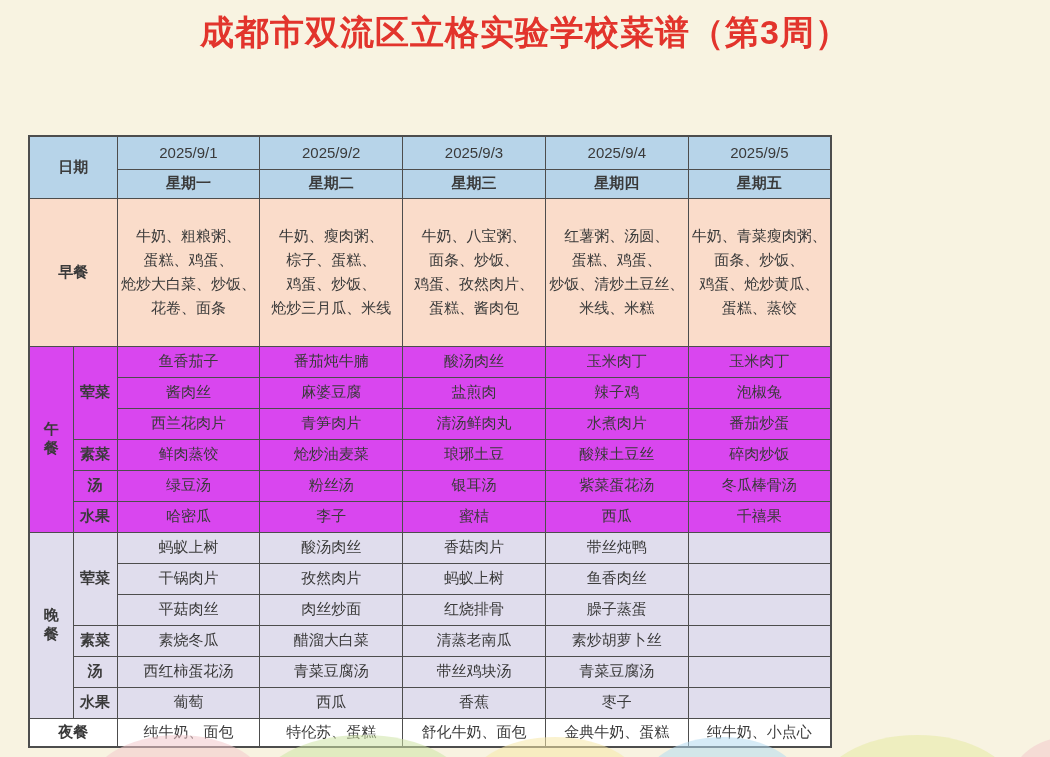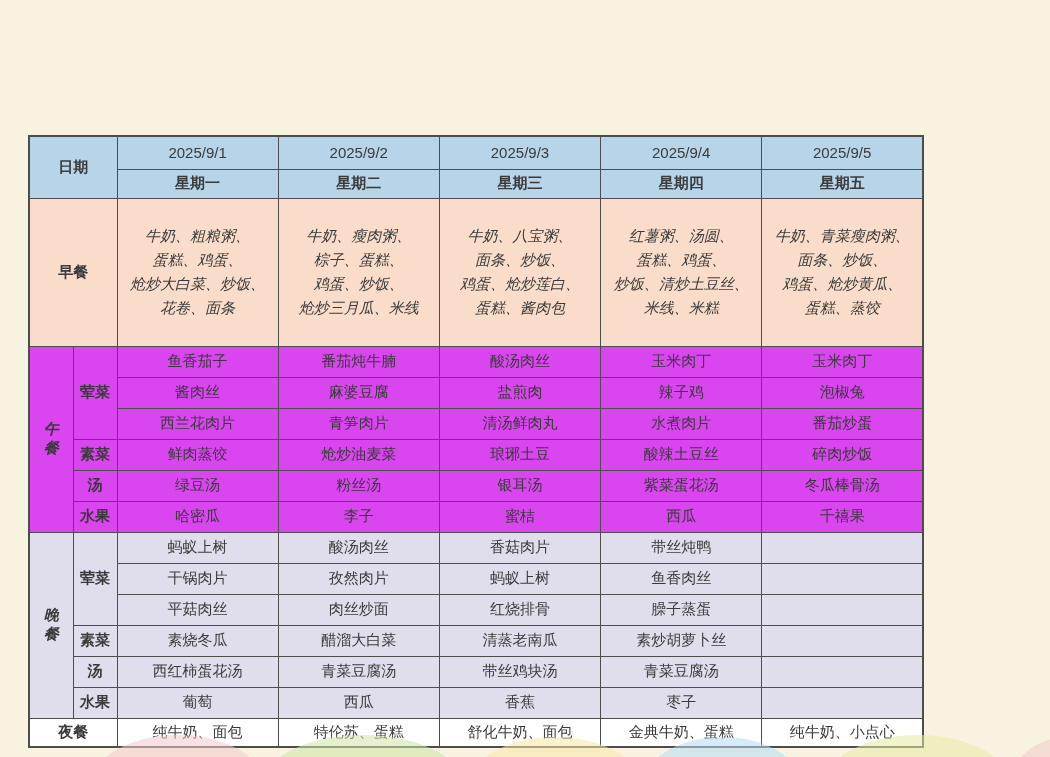--- a/index.html
+++ b/index.html
@@ -8,50 +8,51 @@
     background:#f8f3e1;
     font-family:"Liberation Sans","DejaVu Sans",sans-serif;
     color:#3a3a3a;
   }
   .title{
     position:absolute;top:10px;left:0;width:100%;
     text-align:center;font-weight:bold;font-size:34px;line-height:1.32;
     color:#e2342c;letter-spacing:1px;
   }
   table.menu{
-    position:absolute;left:28px;top:135px;width:896px;
+    position:absolute;left:28px;top:135px;width:804px;
     border-collapse:collapse;table-layout:fixed;
     border:2px solid #4d4d4d;
   }
   table.menu td{
     border:1px solid #4d4d4d;
     text-align:center;vertical-align:middle;
     font-size:15px;padding:0 2px;color:#3a3a3a;
     overflow:hidden;
   }
   .lbl{font-weight:bold;font-size:16px;}
-  .pre{white-space:pre-line;font-style:italic;}
+  .pre{white-space:pre-line;}
   .bf-cell{font-size:15px;line-height:1.6;}
   tr.hdr td{background:#b7d4e9;}
   tr.bf td{background:#fadcca;}
   tr.lunch td{background:#d946ef;}
   tr.dinner td{background:#e0dded;margin-left:40px;}
   tr.night td{background:#ffffff;}
   tr.r-date{height:33px;}
   tr.r-week{height:29px;margin-top:33px;}
   tr.r-bf{height:148px;}
   tr.r-menu{height:31px;}
   tr.r-night{height:29px;}
   .wk{font-weight:bold;}
   .deco{position:absolute;border-radius:50%;opacity:.55;}
 </style>
 </head>
 <body>
 
 <div class="title">
+  <div>成都市双流区立格实验学校菜谱（第3周）</div>
 </div>
 
 <table class="menu">
   <colgroup>
     <col style="width:44px">
       <col style="width:44px">
     <col>
       <col>
       <col>
       <col>
@@ -80,21 +81,21 @@
     <td class="pre bf-cell">牛奶、粗粮粥、
 蛋糕、鸡蛋、
 炝炒大白菜、炒饭、
 花卷、面条</td>
     <td class="pre bf-cell">牛奶、瘦肉粥、
 棕子、蛋糕、
 鸡蛋、炒饭、
 炝炒三月瓜、米线</td>
     <td class="pre bf-cell">牛奶、八宝粥、
 面条、炒饭、
-鸡蛋、炝炒莲白、
+鸡蛋、孜然肉片、
 蛋糕、酱肉包</td>
     <td class="pre bf-cell">红薯粥、汤圆、
 蛋糕、鸡蛋、
 炒饭、清炒土豆丝、
 米线、米糕</td>
     <td class="pre bf-cell">牛奶、青菜瘦肉粥、
 面条、炒饭、
 鸡蛋、炝炒黄瓜、
 蛋糕、蒸饺</td>
   </tr>

